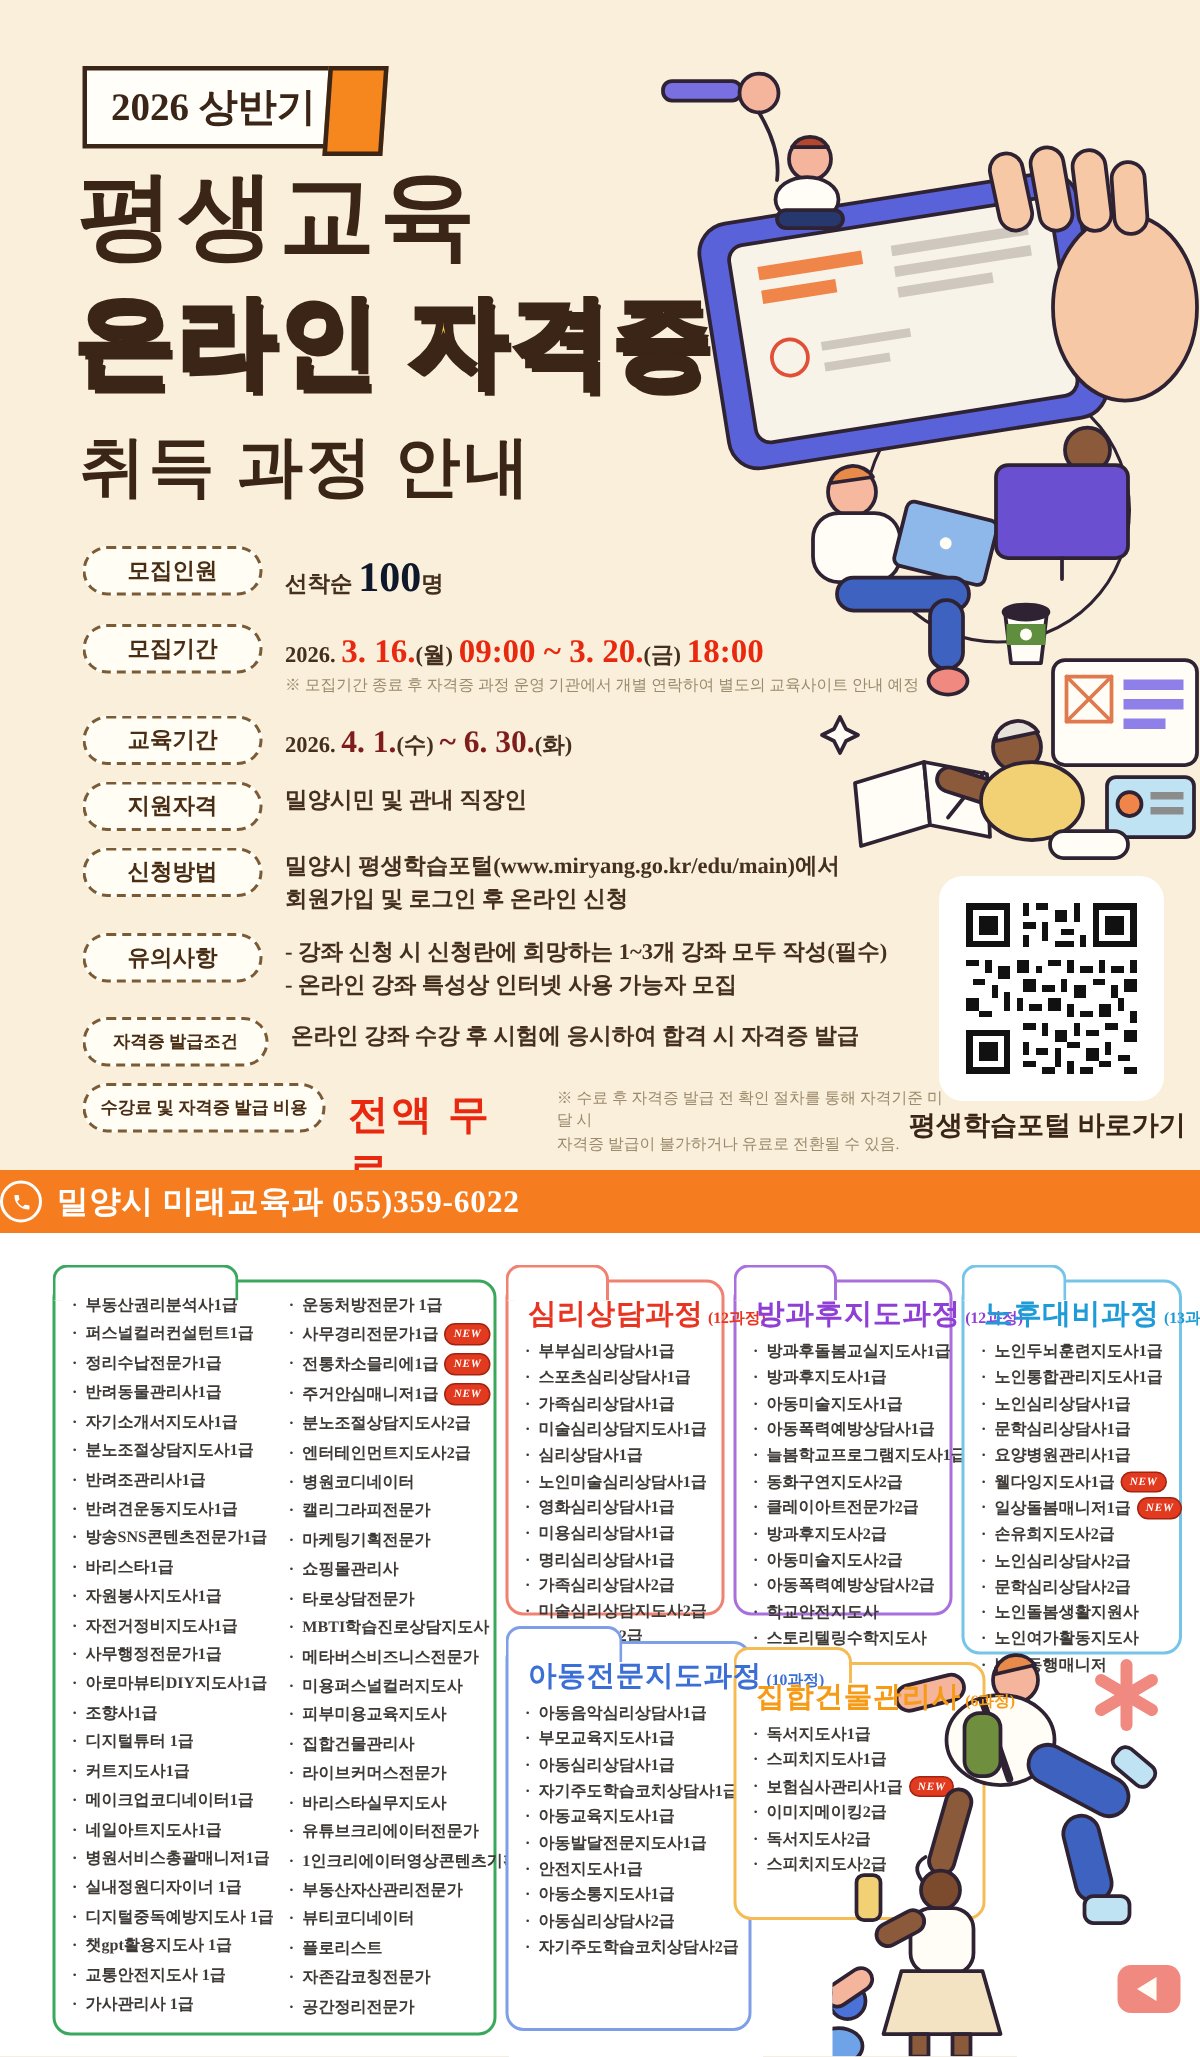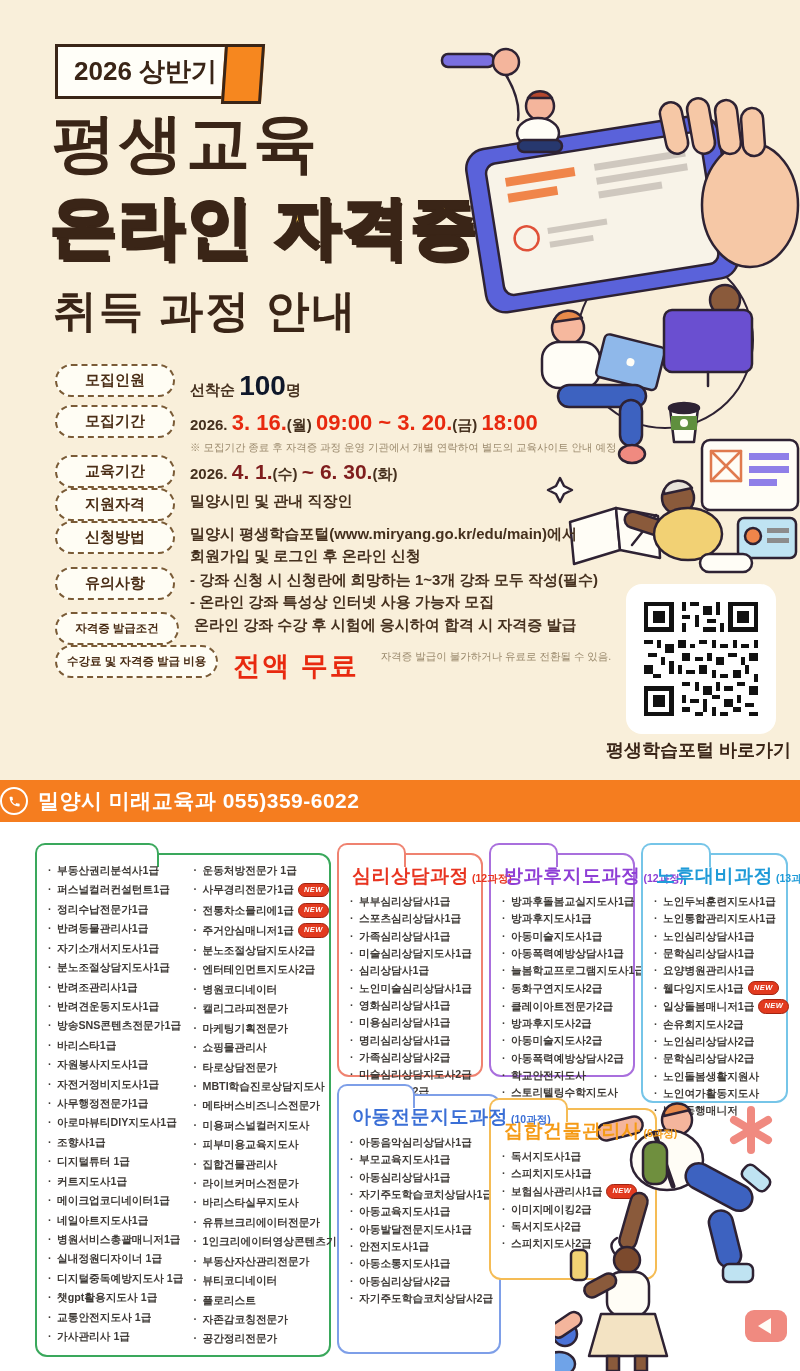--- a/index.html
+++ b/index.html
@@ -1,29 +1,29 @@
 <!DOCTYPE html>
 <html><head>
 <meta charset="utf-8">
 <style>
   html,body{margin:0;padding:0;background:#e9e4da;}
   .poster{position:relative;width:800px;height:1371px;margin:0 auto;overflow:hidden;
-          font-family:Liberation Sans, sans-serif;background:#fff;}
+          font-family:Liberation Serif, serif;background:#fff;}
   
   .top{position:absolute;left:0;top:0;width:800px;height:780px;background:#f9efda;overflow:hidden;}
   .badge{position:absolute;left:55px;top:44px;background:#fffef8;border:3px solid #3a2517;
          padding:7px 20px 7px 16px;font-size:26px;font-weight:800;color:#3a2517;z-index:3;}
   .badge::after{content:"";position:absolute;right:-26px;top:-3px;width:34px;height:54px;
          background:#f6871f;border:3px solid #3a2517;transform:skewX(-4deg);z-index:-1;}
   .t1{position:absolute;left:52px;top:100px;font-size:64px;font-weight:800;color:#3a2517;letter-spacing:3px;z-index:3;}
   .t2{position:absolute;left:50px;top:182px;font-size:66px;font-weight:800;color:#ffd14d;letter-spacing:2px;z-index:3;
       -webkit-text-stroke:3px #3a2517;text-shadow:3px 4px 0 #3a2517;}
   .t3{position:absolute;left:53px;top:282px;font-size:44px;font-weight:800;color:#3a2517;letter-spacing:2px;z-index:3;}
   
-  .info{position:absolute;left:55px;top:364px;width:580px;display:flex;flex-direction:column;z-index:3;}
+  .info{position:absolute;left:55px;top:364px;width:580px;display:flex;flex-direction:column;gap:11px;z-index:3;}
   .irow{display:flex;align-items:flex-start;gap:15px;}
   .pill{border:2px dashed #7a5b36;border-radius:18px;background:#fffdf4;color:#4a2d15;
         font-weight:800;font-size:15px;padding:5px 12px;min-width:92px;text-align:center;white-space:nowrap;flex:none;}
   .pill.small{font-size:11.5px;padding:7px 10px;min-width:100px;}
   .icontent{display:flex;flex-direction:column;gap:2px;padding-top:3px;}
   .iline{font-size:15px;color:#45301e;line-height:1.35;}
   .note{font-size:10.5px;color:#9b8a6d;line-height:1.4;margin-top:1px;}
   .sideblock{display:flex;align-items:flex-start;gap:22px;}
   .sg-p{font-weight:600;}
   .sg-b{font-weight:800;}
@@ -206,20 +206,21 @@
           <div class="icontent">
             <div class="iline"><span class="sg-p">온라인 강좌 수강 후 시험에 응시하여 합격 시 자격증 발급</span></div>
           </div>
         </div>
         <div class="irow">
           <div class="pill small">수강료 및 자격증 발급 비용</div>
           <div class="icontent">
             <div class="sideblock">
               <div class="iline"><span class="sg-free">전액 무료</span></div>
               <div>
+                <div class="note">※ 수료 후 자격증 발급 전 확인 절차를 통해 자격기준 미달 시</div>
                 <div class="note">자격증 발급이 불가하거나 유료로 전환될 수 있음.</div>
               </div>
             </div>
           </div>
         </div>
       </div>
 
     <div class="qr-box">
       <svg width="122" height="122" viewBox="0 0 29 29" shape-rendering="crispEdges">
         <rect width="29" height="29" fill="#fff"></rect>

